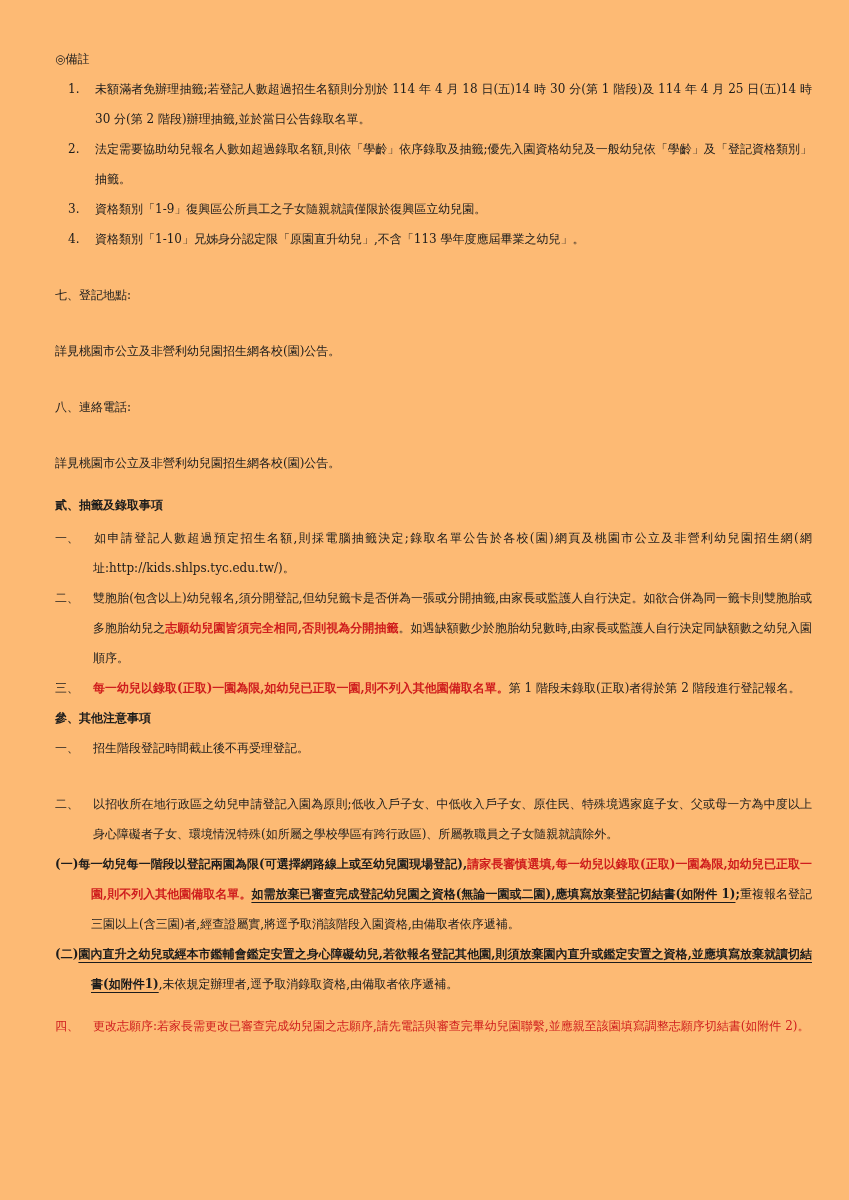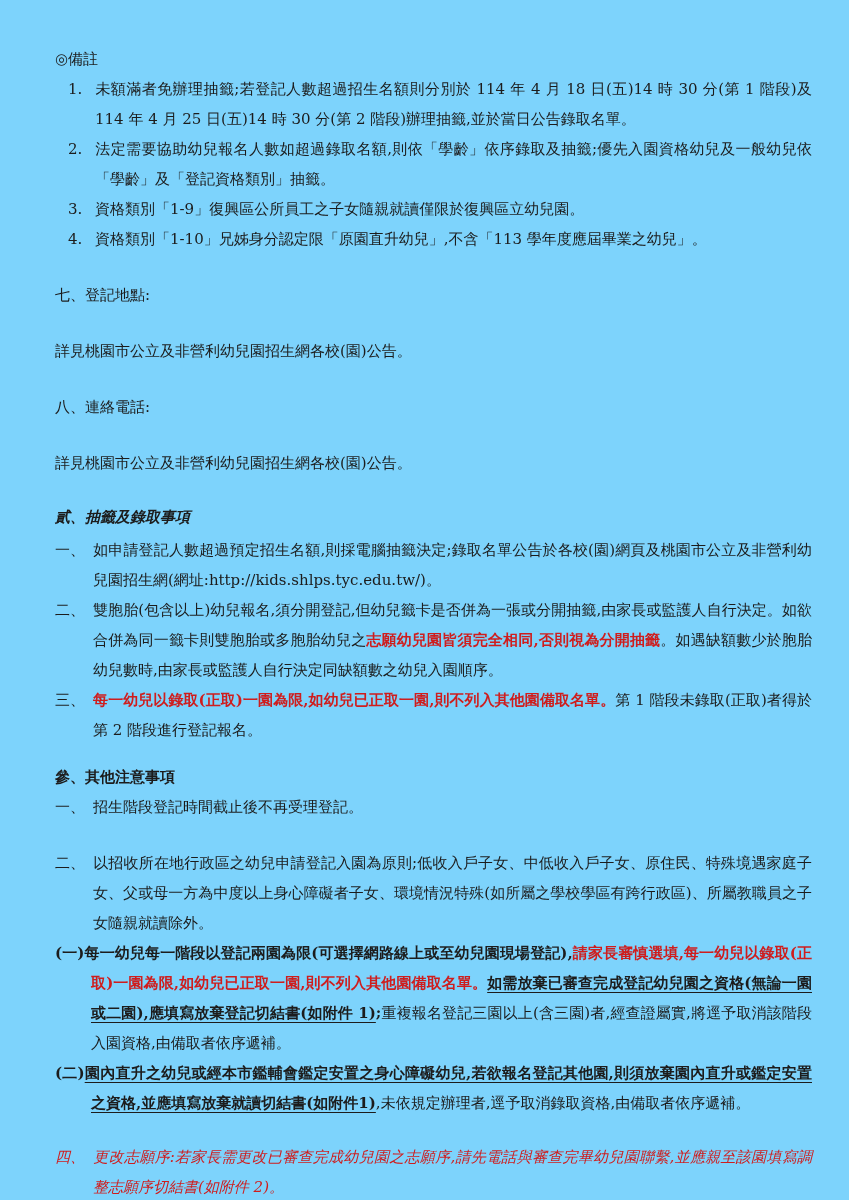--- a/index.html
+++ b/index.html
@@ -1,46 +1,46 @@
 <!DOCTYPE html>
 <html lang="zh-Hant"><head>
 <meta charset="utf-8">
 <style>
   * { margin:0; padding:0; box-sizing:border-box; }
   html,body { background:#ffffff; }
   .page {
     position:relative;
     width:849px; height:1200px;
     margin:0 auto;
-    background:#7dd3fc;
+    background:#fdba74;
     font-family:"DejaVu Serif","Liberation Serif",serif;
     color:#1c1c1c;
-    font-size:15px;
+    font-size:12px;
     line-height:30px;
     padding:44px 37px 0 55px;
     overflow:hidden;
   }
   .para { text-align:justify; }
   .hang {           
     padding-left:38px; text-indent:-38px; text-align:justify;
   }
   .hang > .marker { display:inline-block; width:38px; text-indent:0; }
   .numlist .num-item { padding-left:40px; text-indent:-27px; text-align:justify; }
   .numlist .num-item > .marker { display:inline-block; width:27px; text-indent:0; }
   .sub {            
     padding-left:36px; text-indent:-36px; text-align:justify;
   }
   .bold { font-weight:bold; }
   .red  { color:#cf1d1d; }
   .red-bold { color:#cf1d1d; font-weight:bold; }
   .u { text-decoration:underline; text-underline-offset:4px; text-decoration-thickness:1.4px; }
   .heading { font-weight:bold; }
   .mt-s { margin-top:26px; }
-  .mt-m { margin-top:24px;font-style:italic; }
-  .mt-l { margin-top:17px; }
+  .mt-m { margin-top:12px; }
+  .mt-l { }
   .mt-xs { margin-top:3px; }
 </style>
 </head>
 <body>
 
 <div class="page">
 
   <div class="para">◎備註</div>
 
   <div class="numlist">

